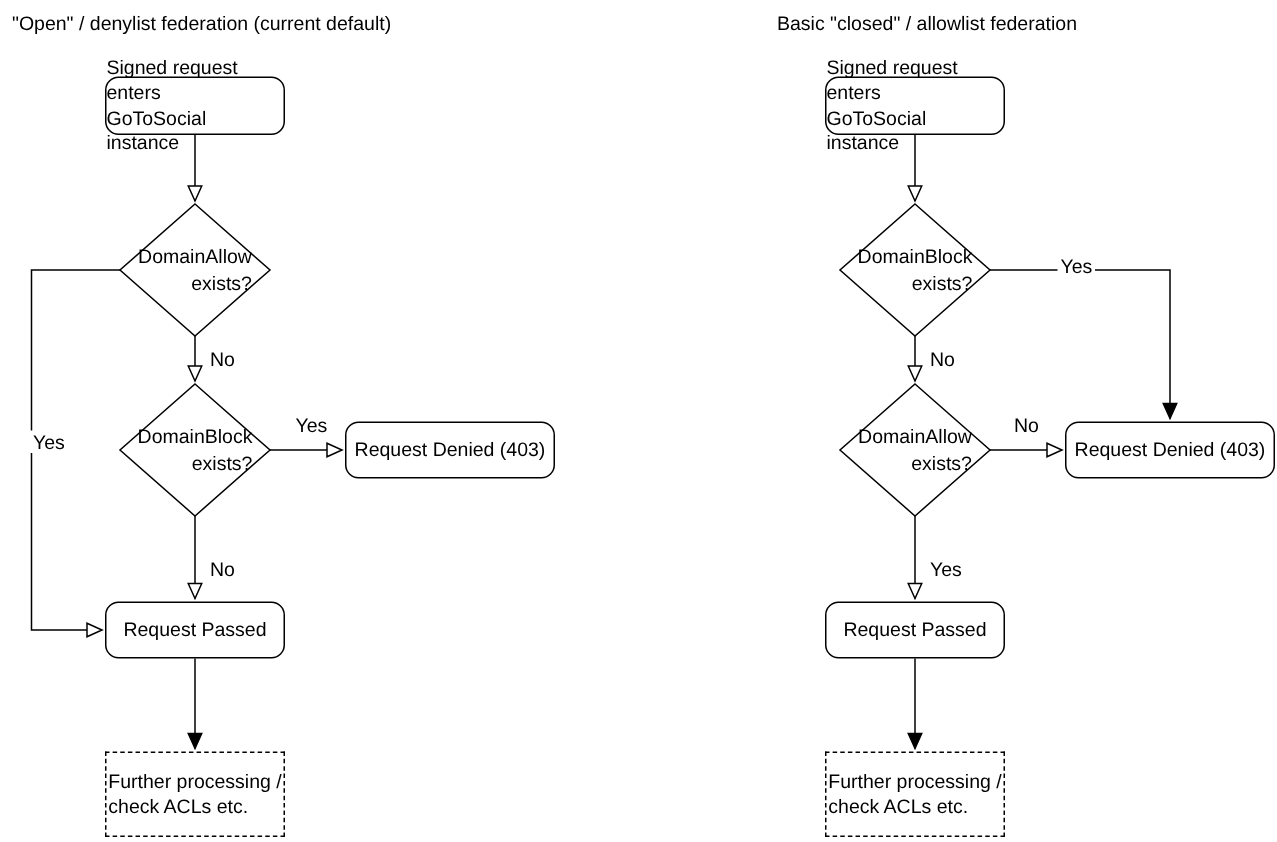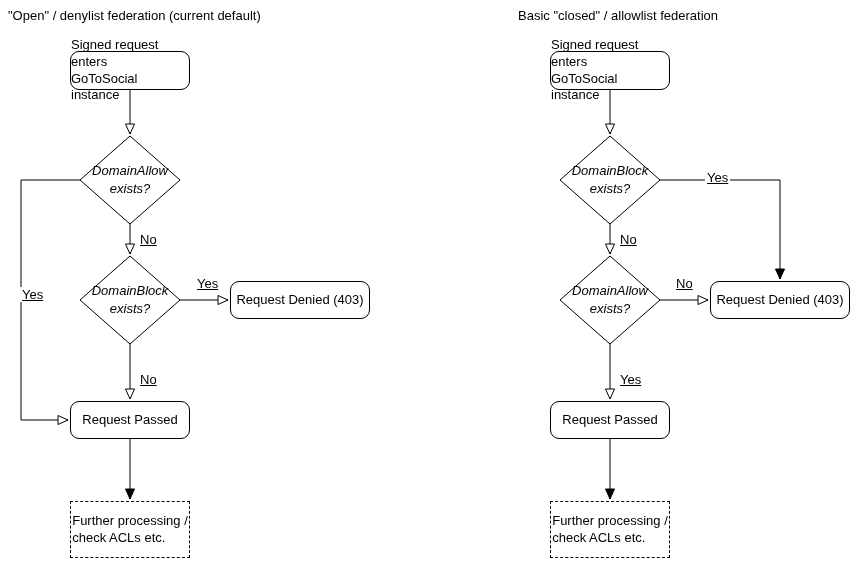--- a/index.html
+++ b/index.html
@@ -33,35 +33,33 @@
     background: #ffffff;
     white-space: pre-line;
   }
   .rounded { border: 1px solid #000000; border-radius: 9px; }
   .dashed  { border: 1px dashed #000000; border-radius: 0; }
   .diamond-label {
     position: absolute;
     display: flex;
     align-items: center;
     justify-content: center;
-    text-align: center;
+    text-align: right;
     font-size: 13px;
     line-height: 1.35;
     white-space: pre-line;
     pointer-events: none;
-    font-style: italic;
   }
   .edge-label {
     position: absolute;
     font-size: 13px;
     line-height: 15px;
     background: #ffffff;
     padding: 0 2px;
     white-space: nowrap;
-    text-decoration: underline;
   }
 </style>
 </head>
 <body>
 
 <div class="canvas">
 
   <svg class="wires" width="851" height="561" viewBox="0 0 851 561">
     <defs>
       <marker id="arrow-open" markerWidth="13" markerHeight="13" refX="11" refY="6" orient="auto" markerUnits="userSpaceOnUse">

